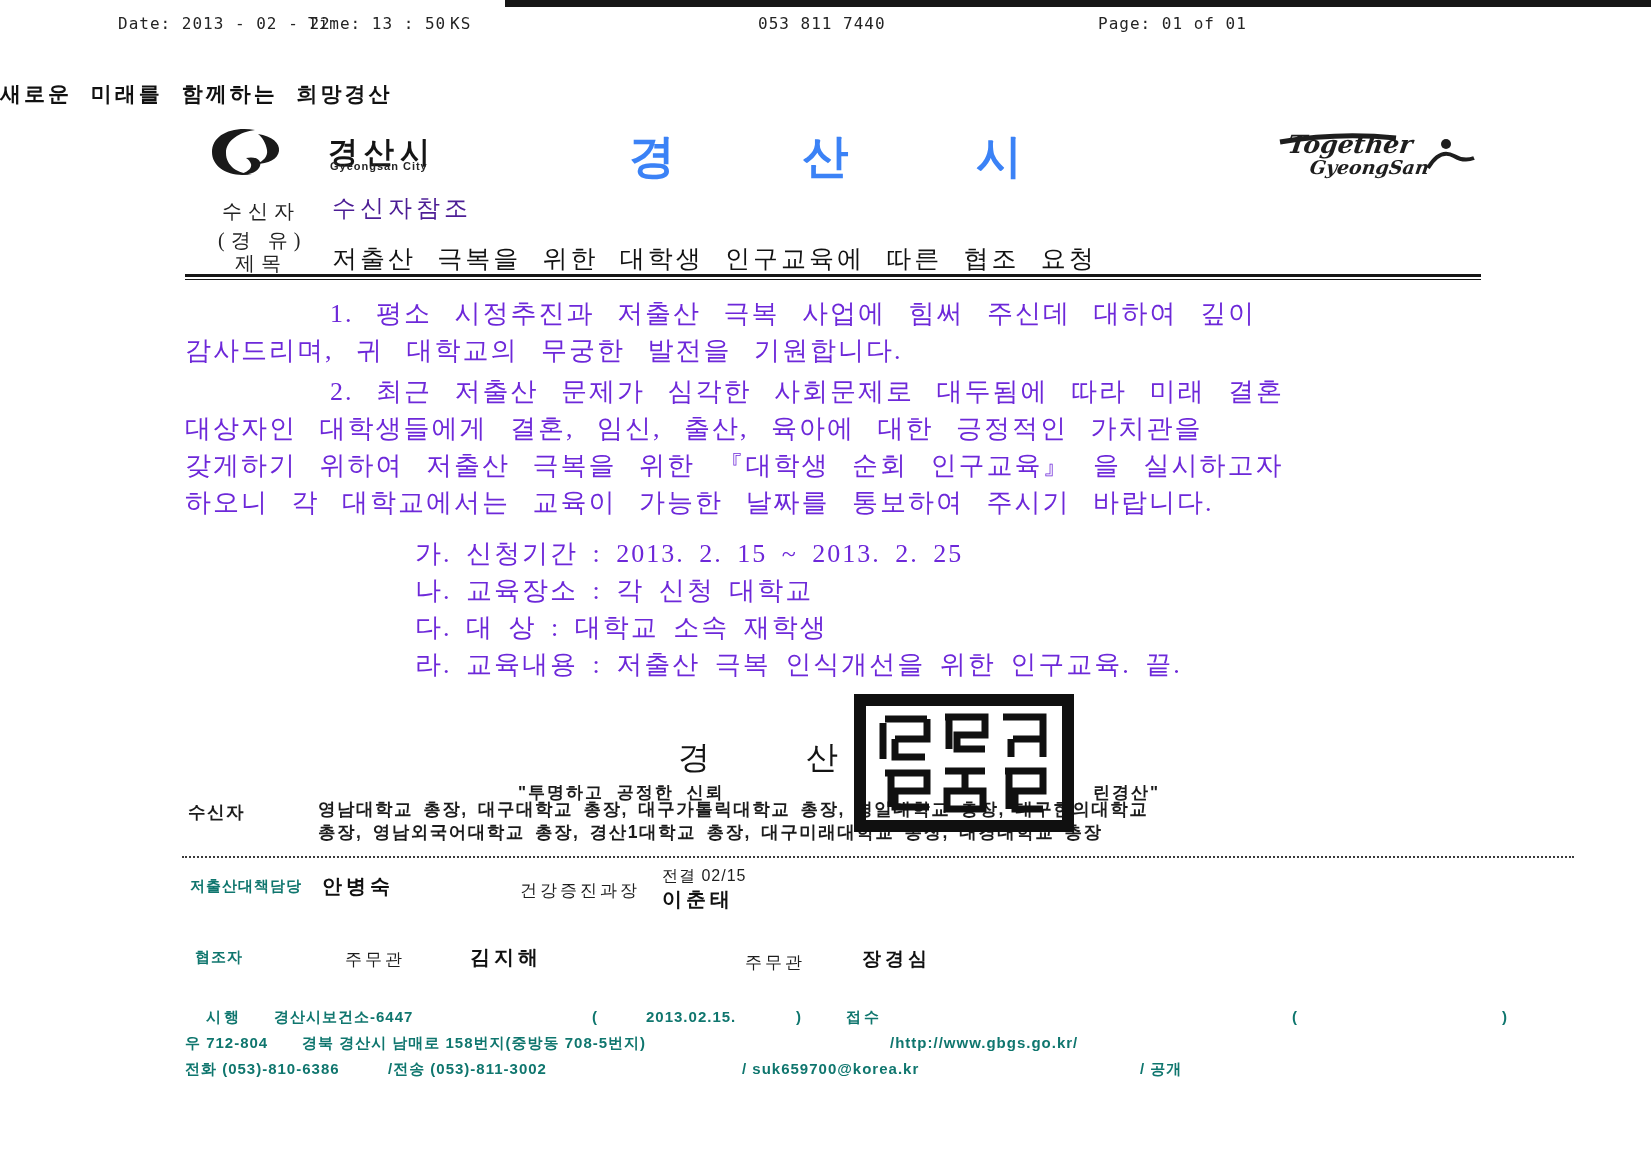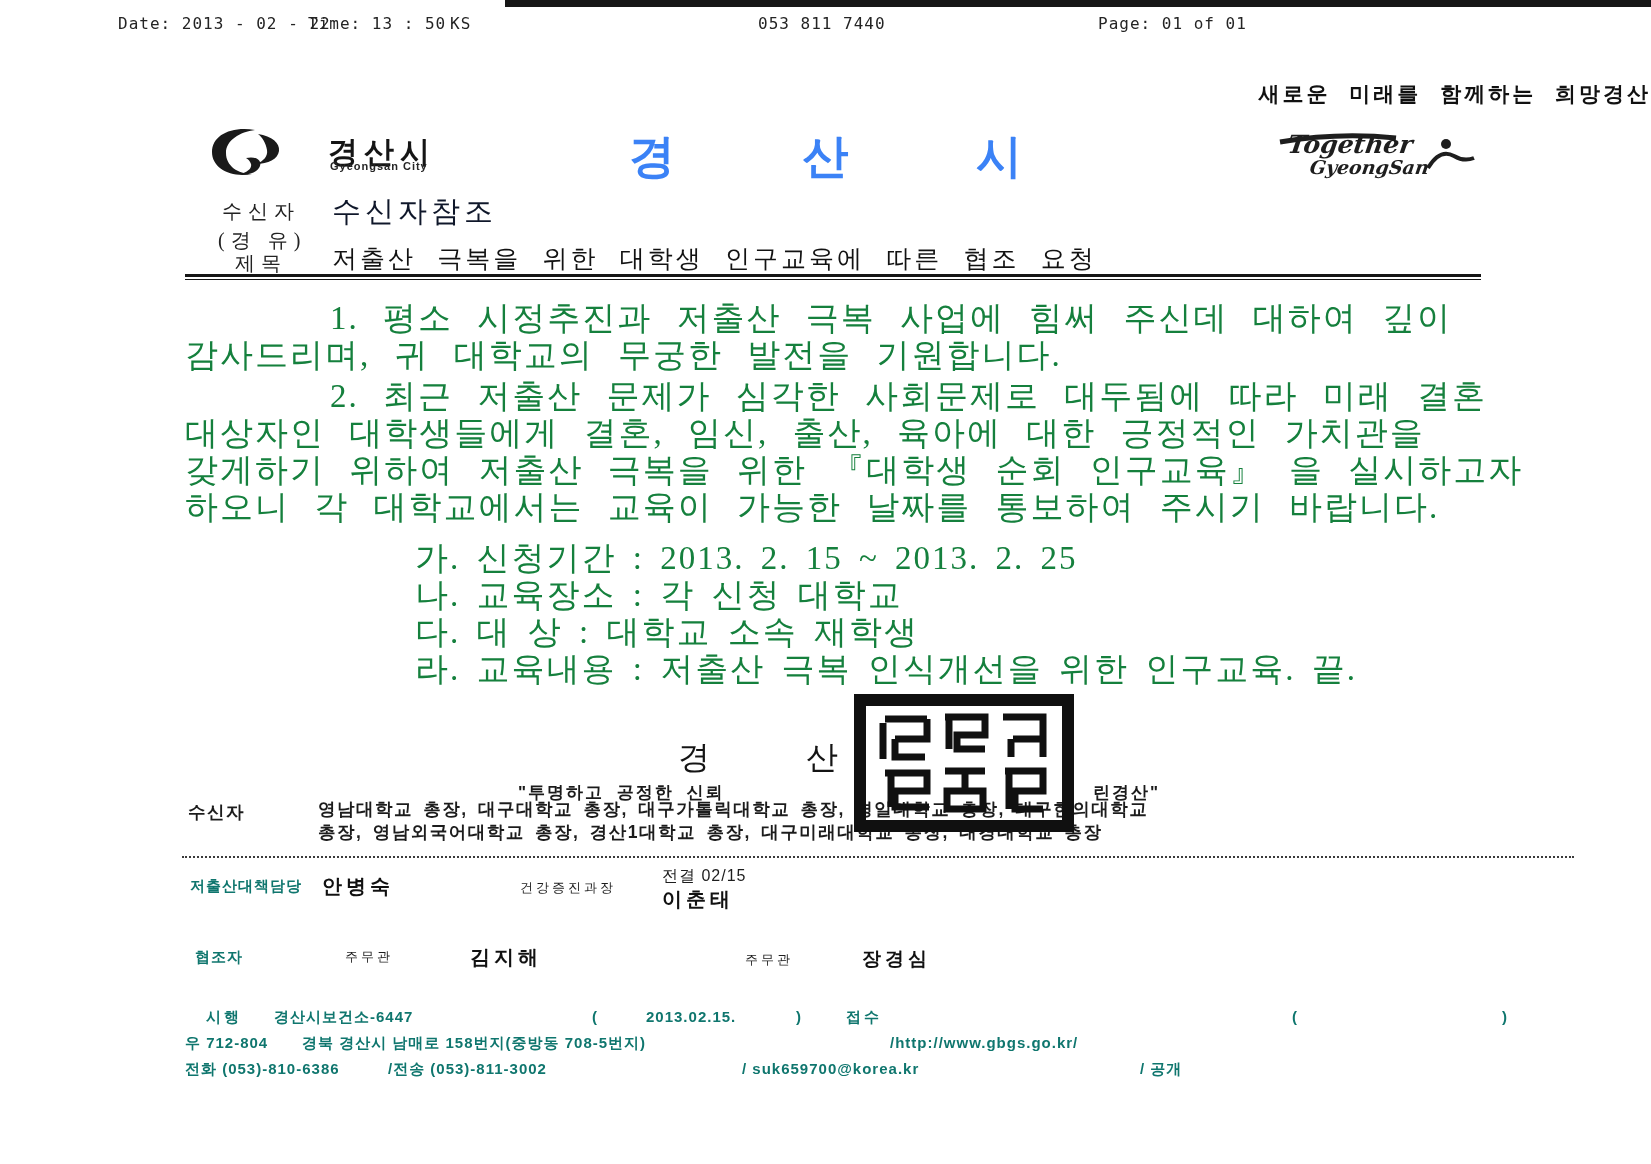--- a/index.html
+++ b/index.html
@@ -11,25 +11,25 @@
     overflow:hidden;
     color:#1b1b1b;
     font-family:"Liberation Serif", serif;
     padding-left:12px;
   }
   .abs{position:absolute;white-space:nowrap;}
   .fax{font-family:"DejaVu Sans Mono", monospace;font-size:16px;color:#242424;letter-spacing:1px;}
   .slogan{font-family:"Liberation Sans", sans-serif;font-weight:bold;font-size:21px;letter-spacing:3px;word-spacing:10px;color:#111;}
   .bigtitle{font-family:"Liberation Serif", serif;font-weight:bold;font-size:46px;letter-spacing:58px;color:#3b82f6;}
   .doc-label{font-size:20px;letter-spacing:6px;color:#222;}
-  .doc-value{font-size:29px;letter-spacing:4px;color:#0f172a;text-align:center;}
+  .doc-value{font-size:24px;letter-spacing:4px;color:#4c1d95;text-align:center;}
   .subject{font-size:25px;letter-spacing:3px;word-spacing:12px;font-weight:500;color:#121212;}
-  .bodyline{font-size:33px;letter-spacing:2px;word-spacing:14px;color:#15803d;}
+  .bodyline{font-size:26px;letter-spacing:2px;word-spacing:14px;color:#6d28d9;}
   .small-b{font-family:"Liberation Sans", sans-serif;font-weight:bold;font-size:15px;color:#0f766e;letter-spacing:1px;}
-  .small-r{font-family:"Liberation Sans", sans-serif;font-size:13px;color:#1d1d1d;letter-spacing:1px;}
+  .small-r{font-family:"Liberation Sans", sans-serif;font-size:17px;color:#1d1d1d;letter-spacing:1px;}
   .name-b{font-family:"Liberation Sans", sans-serif;font-weight:bold;font-size:20px;color:#111;letter-spacing:4px;}
   .rule{background:#161616;}
   .dotted-sep{border-top:2px dotted #3a3a3a;height:0;}
   .logo-kr{font-family:"Liberation Sans", sans-serif;font-weight:bold;font-size:30px;letter-spacing:6px;color:#151515;}
   .logo-en{font-family:"Liberation Sans", sans-serif;font-weight:bold;font-size:11px;letter-spacing:1px;color:#252525;}
   .together{font-family:"DejaVu Serif", serif;font-style:italic;font-weight:bold;color:#1e1e1e;}
   .sigline{font-size:32px;letter-spacing:44px;color:#141414;}
   .quote{font-family:"Liberation Sans", sans-serif;font-weight:bold;font-size:17px;letter-spacing:2px;word-spacing:6px;color:#1a1a1a;}
   .recips{font-family:"Liberation Sans", sans-serif;font-weight:bold;font-size:17.5px;letter-spacing:1.5px;word-spacing:4px;color:#1c1c1c;}
 </style>
@@ -39,21 +39,21 @@
 <div class="page">
 
   <div class="abs rule" style="left:505px;top:0;width:1146px;height:7px;"></div>
 
   <div class="abs fax" style="left:118px;top:14px;">Date: 2013 - 02 - 22</div>
   <div class="abs fax" style="left:308px;top:14px;">Time: 13 : 50</div>
   <div class="abs fax" style="left:450px;top:14px;">KS</div>
   <div class="abs fax" style="left:758px;top:14px;">053 811 7440</div>
   <div class="abs fax" style="left:1098px;top:14px;">Page: 01 of 01</div>
 
-  <div class="abs slogan" style="left:0;top:80px;width:1651px;text-align:right;">새로운 미래를 함께하는 희망경산</div>
+  <div class="abs slogan" style="left:0;top:80px;width:1651px;text-align:left;">새로운 미래를 함께하는 희망경산</div>
 
   <div class="abs" style="left:200px;top:124px;width:100px;height:58px;">
     <svg width="100" height="58" viewBox="0 0 100 58">
       <path d="M55 6 C30 2 12 12 12 28 C12 44 30 54 52 50 C38 50 26 42 26 29 C26 16 40 8 55 6 Z" fill="#1a1a1a"></path>
       <path d="M58 10 C72 12 80 19 79 27 C78 35 68 40 56 40 C64 37 68 32 67 26 C66 19 62 13 58 10 Z" fill="#1a1a1a"></path>
       <path d="M46 34 C56 32 62 36 60 42 C58 48 48 52 40 50 C48 48 52 44 51 40 C50 37 48 35 46 34 Z" fill="#1a1a1a"></path>
     </svg>
   </div>
   <div class="abs logo-kr" style="left:328px;top:132px;">경산시</div>
   <div class="abs logo-en" style="left:330px;top:160px;">Gyeongsan City</div>

